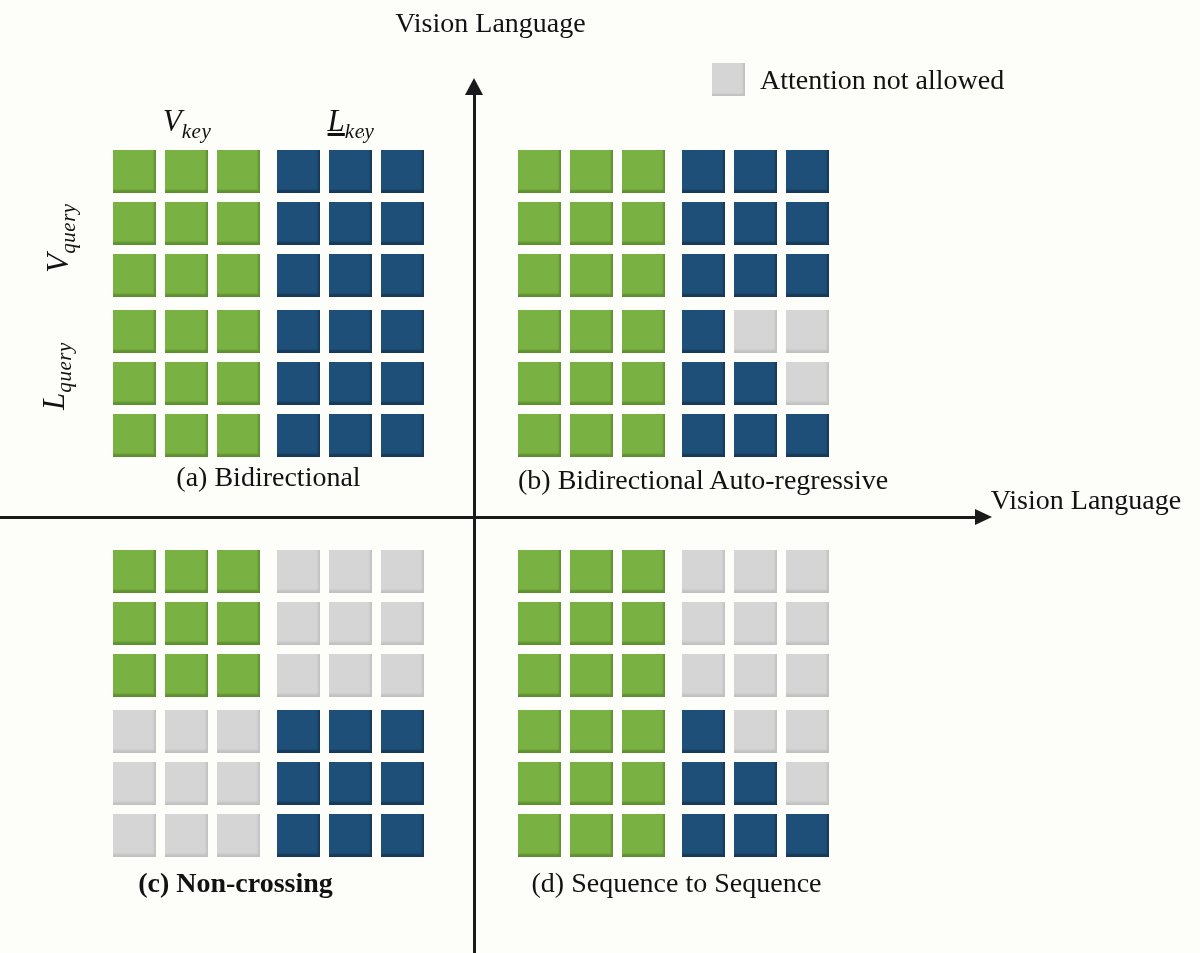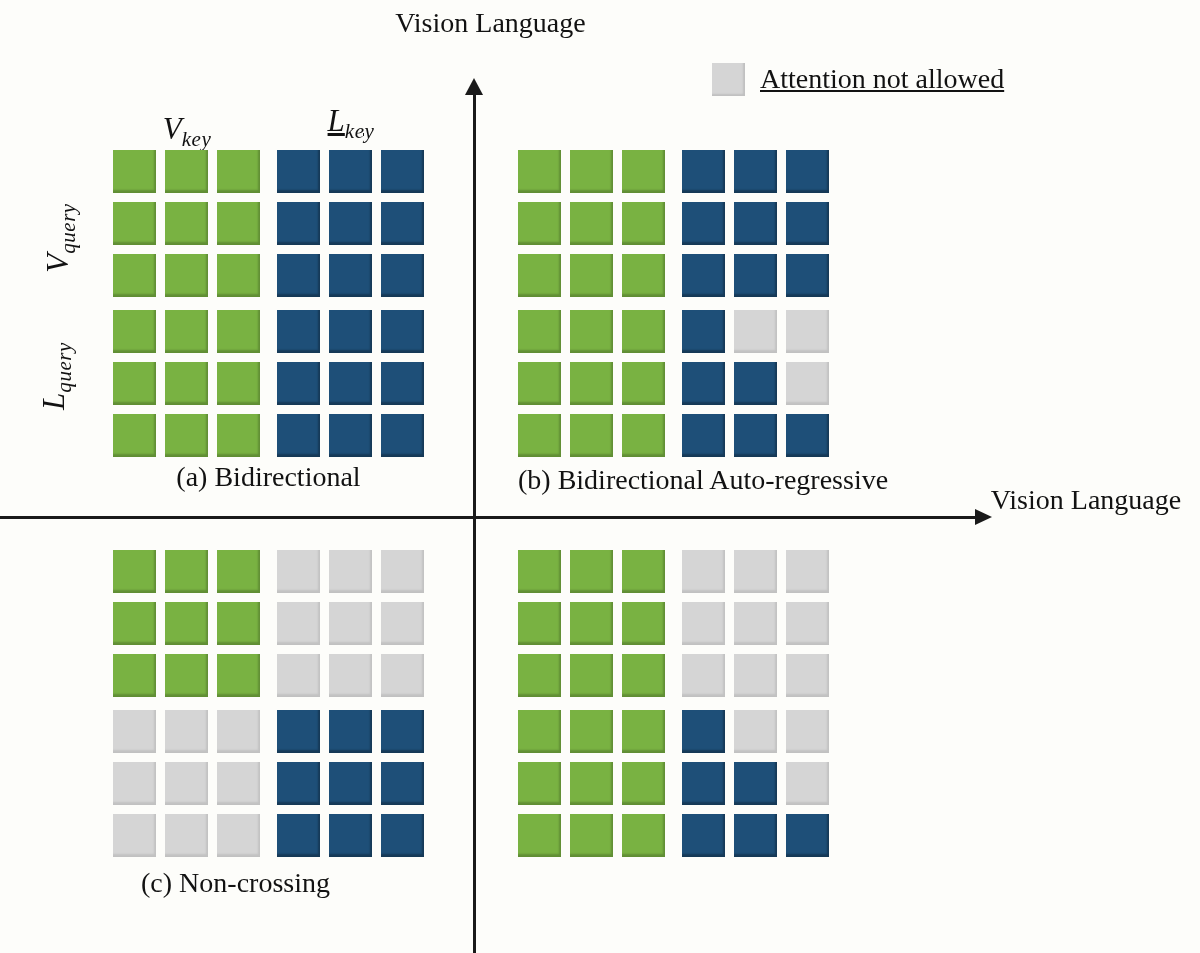--- a/index.html
+++ b/index.html
@@ -21,21 +21,21 @@
   .arrow-right{
     position:absolute;left:975px;top:509px;width:0;height:0;
     border-top:8.5px solid transparent;border-bottom:8.5px solid transparent;
     border-left:17px solid #1a1a1a;
   }
   
   .axis-label{position:absolute;text-align:center;font-size:28px;line-height:34px;}
   #label-understanding{left:368px;top:6px;width:245px;}
   #label-generation{left:986px;top:483px;width:200px;line-height:33px;}
   
-  .legend{position:absolute;left:712px;top:63px;display:flex;align-items:flex-start;text-decoration:underline;}
+  .legend{position:absolute;left:712px;top:63px;display:flex;align-items:flex-end;}
   .legend-swatch{
     width:33px;height:33px;background:var(--not-allowed,#D5D5D5);
     box-shadow:inset -2px -2px 2px rgba(0,0,0,.10);margin-right:15px;
   }
   .legend-label{font-size:28px;}
   
   .grid{position:absolute;}
   #grid-a{left:113px;top:150px;}
   #grid-b{left:518px;top:150px;}
   #grid-c{left:113px;top:550px;}
@@ -46,29 +46,29 @@
   .cell{width:43px;height:43px;flex:0 0 43px;}
   .cell + .cell{margin-left:9px;}
   .cell.block{margin-left:17px;}
   .cell.vision{background:var(--vision,#79B242);box-shadow:inset -2px -3px 2px rgba(0,0,0,.20);}
   .cell.language{background:var(--language,#1E4F78);box-shadow:inset -2px -3px 2px rgba(0,0,0,.28);}
   .cell.blocked{background:var(--not-allowed,#D5D5D5);box-shadow:inset -2px -3px 2px rgba(0,0,0,.09);}
   
   .caption{position:absolute;width:311px;text-align:center;font-size:28px;white-space:nowrap;}
   #cap-a{left:113px;top:461px;}
   #cap-b{left:518px;top:464px;}
-  #cap-c{left:80px;top:867px;}
+  #cap-c{left:80px;top:867px;font-weight:bold;}
   #cap-d{left:521px;top:867px;}
   
   .key-label,.query-label{
     position:absolute;font-style:italic;font-size:31px;white-space:nowrap;
     transform:translate(-50%,-50%);
   }
   .query-label{transform:translate(-50%,-50%) rotate(-90deg);}
-  #vkey{left:187px;top:129px;}
+  #vkey{left:187px;top:121px;}
   #lkey{left:351px;top:121px;text-decoration:underline;}
   #vquery{left:58px;top:238px;}
   #lquery{left:54px;top:376px;}
   sub{font-size:0.68em;line-height:0;letter-spacing:0.5px;}
 </style>
 </head>
 <body>
 
 <div class="canvas">
 
@@ -299,14 +299,15 @@
         <div class="cell vision"></div>
         <div class="cell language block"></div>
         <div class="cell language"></div>
         <div class="cell language"></div>
       </div>
     </div>
 
   <div class="caption" id="cap-b">(b) Bidirectional Auto-regressive</div>
   <div class="caption" id="cap-a">(a) Bidirectional</div>
   <div class="caption" id="cap-c">(c) Non-crossing</div>
+  <div class="caption" id="cap-d">(d) Sequence to Sequence</div>
 
 </div>
 
 </body></html>

